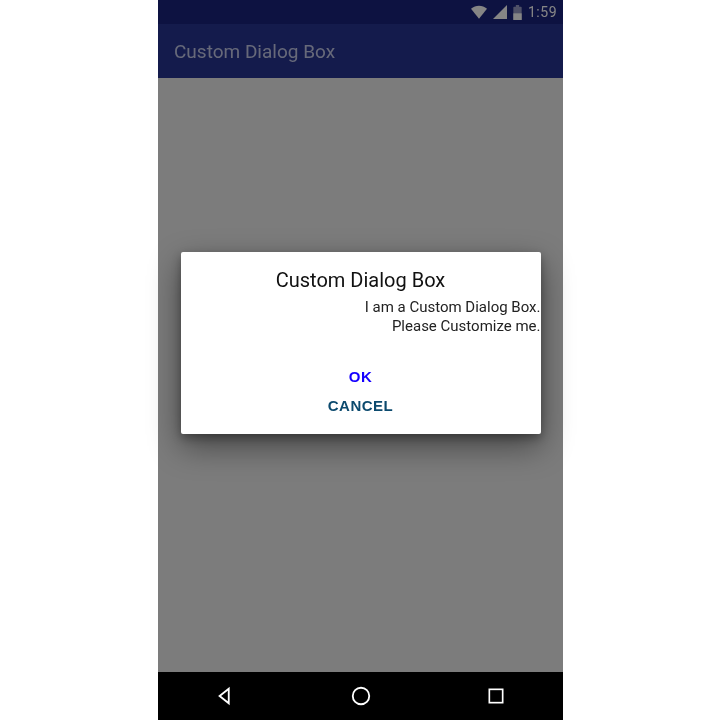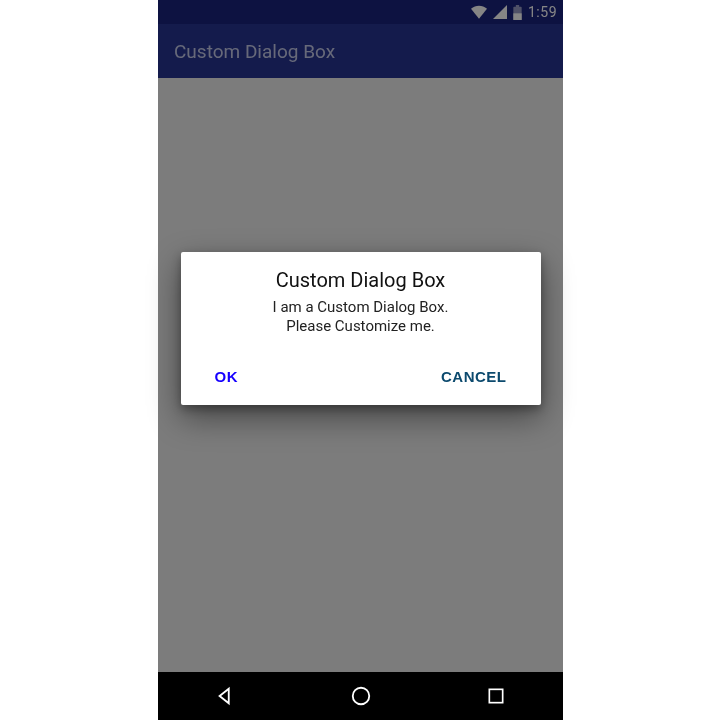--- a/index.html
+++ b/index.html
@@ -76,31 +76,32 @@
       z-index: 3;
     }
     .dialog-title {
       text-align: center;
       font-size: 20px;
       color: #111;
       font-weight: 400;
       margin-bottom: 6px;
     }
     .dialog-body {
-      text-align: center;
+      text-align: right;
       font-size: 15px;
       color: #222;
       line-height: 1.25;
       margin-bottom: 26px;
       white-space: pre-line;
     }
     .dialog-actions {
       display: flex;
       padding: 0 34px 2px;
       justify-content: space-between;
+      flex-direction: column;
     }
     .dialog-btn {
       background: none;
       border: none;
       font-size: 15px;
       font-weight: 700;
       letter-spacing: 0.5px;
       padding: 6px 0;
       cursor: pointer;
     }

